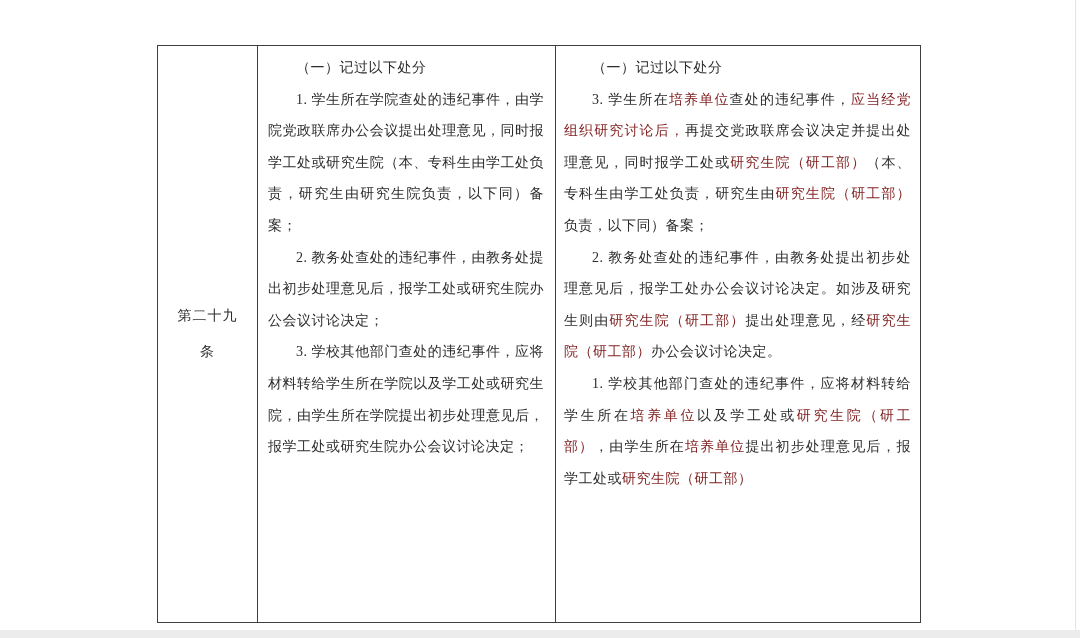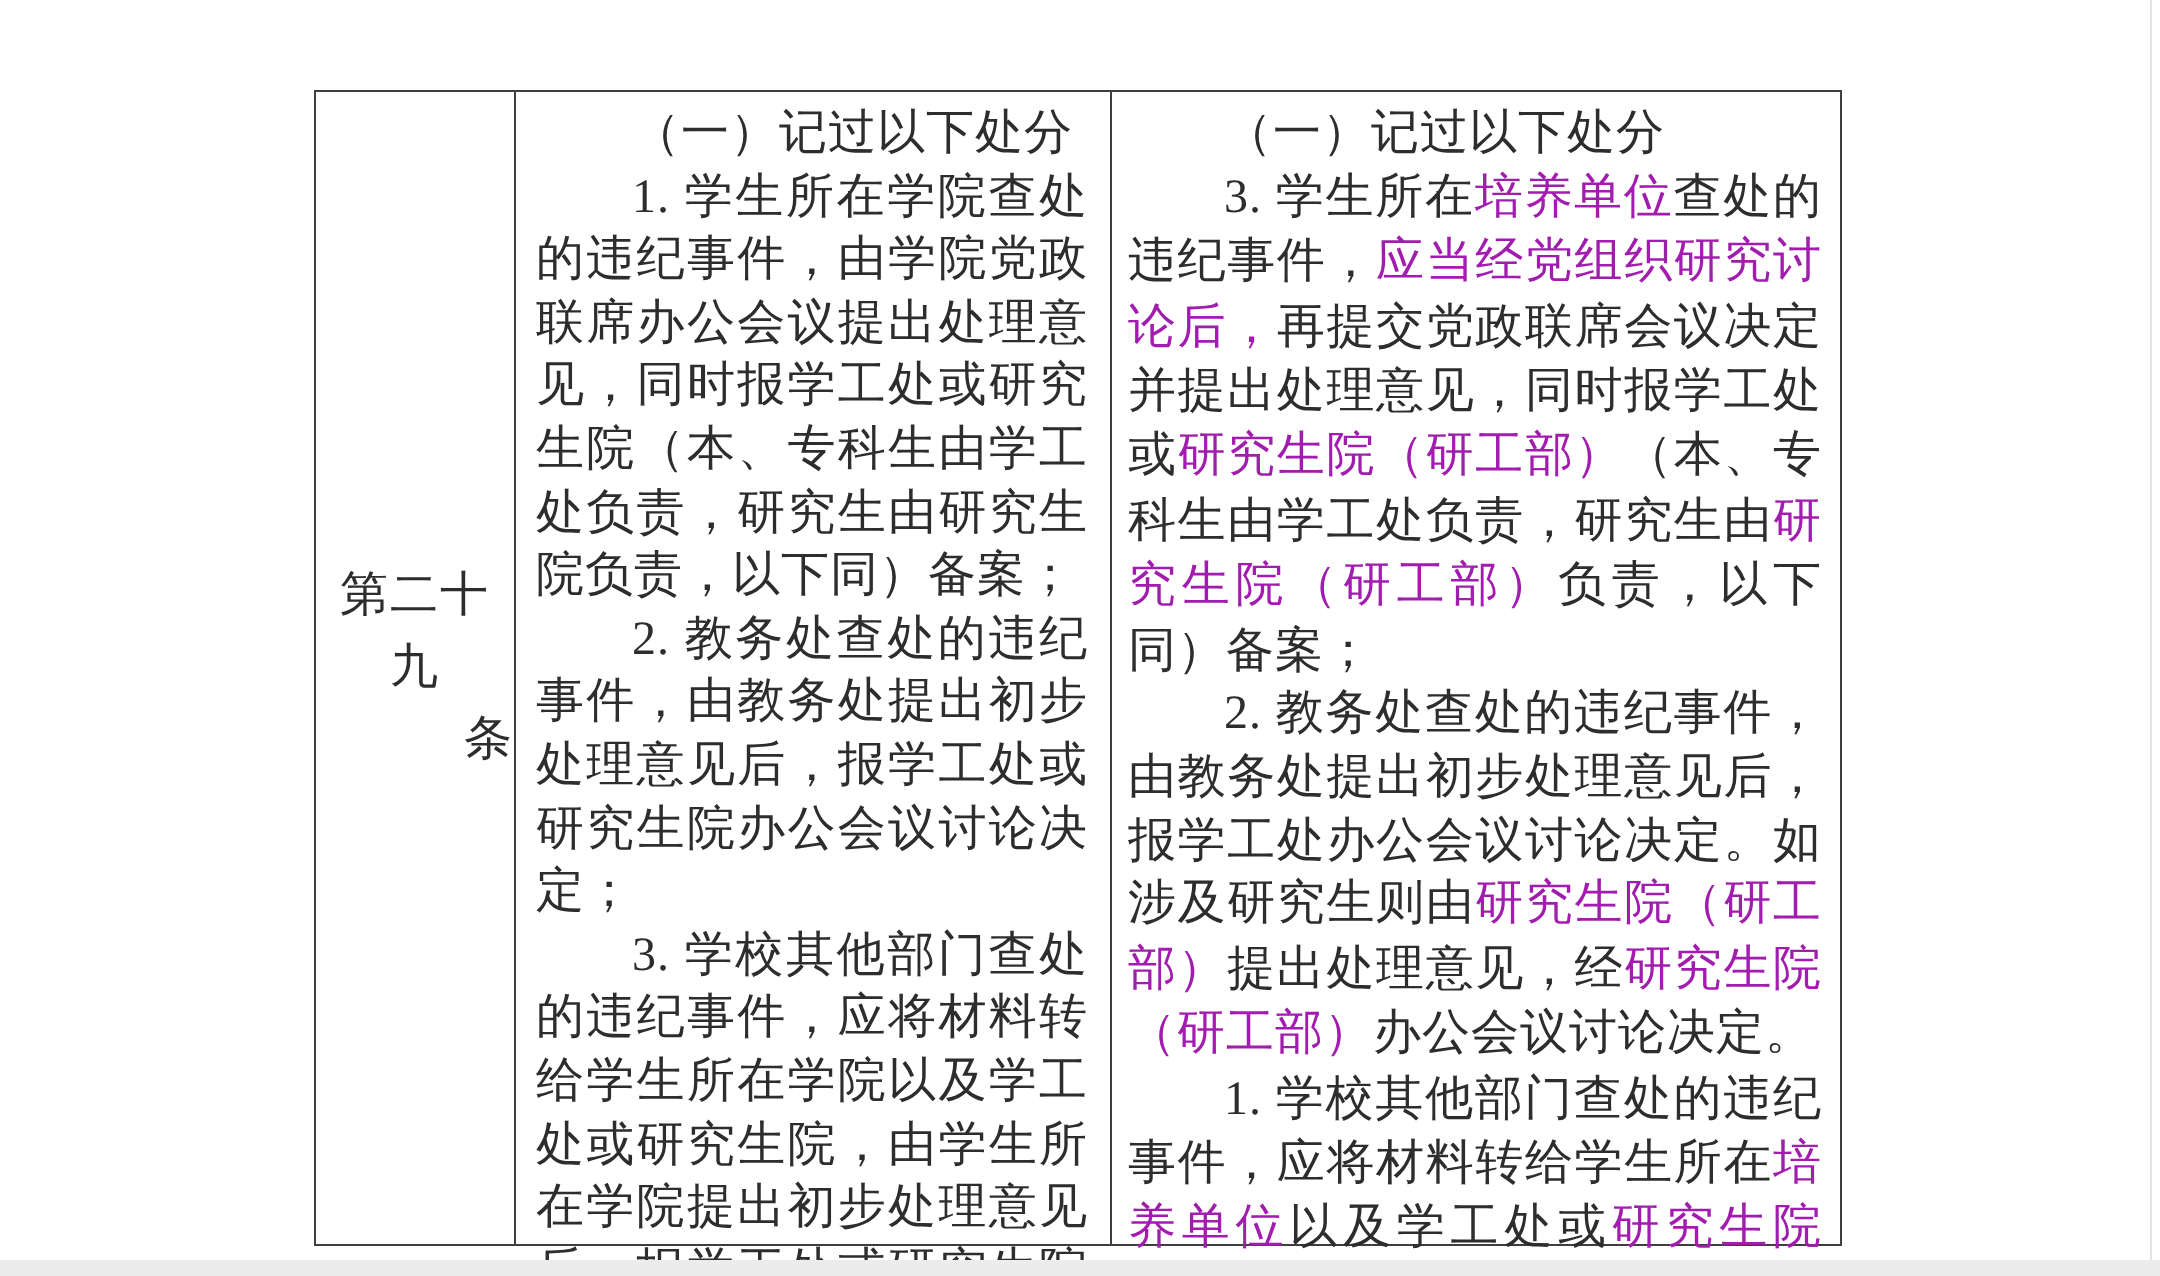--- a/index.html
+++ b/index.html
@@ -25,28 +25,28 @@
     height: 578px;
     box-sizing: border-box;
     border: 1.5px solid #3e3e3e;
     display: flex;
     flex-direction: row;
     background: #ffffff;
   }
   .cell {
     box-sizing: border-box;
     color: #2d2d2d;
-    font-size: 24px;
+    font-size: 14px;
   }
   .article-cell {
     width: 100px;
     border-right: 1.5px solid #3e3e3e;
     display: flex;
     flex-direction: column;
-    align-items: flex-end;
+    align-items: center;
     justify-content: center;
     text-align: center;
     line-height: 36px;
     letter-spacing: 1px;
   }
   .old-cell {
     width: 298px;
     border-right: 1.5px solid #3e3e3e;
     padding: 6px 11px 0 10px;
   }
@@ -57,22 +57,21 @@
   .text-col p.para {
     margin: 0;
     text-indent: 2em;
     text-align: justify;
     text-justify: inter-character;
     line-height: 31.6px;
     letter-spacing: 0.5px;
     word-break: break-all;
   }
   .text-col p.para span.red {
-    color: #a21caf;
-    font-family: Liberation Mono, monospace;
+    color: #7f1d1d;
   }
   .bottom-strip {
     position: absolute;
     left: 0;
     bottom: 0;
     width: 1080px;
     height: 8px;
     background: #ececec;
   }
   .right-edge-line {

